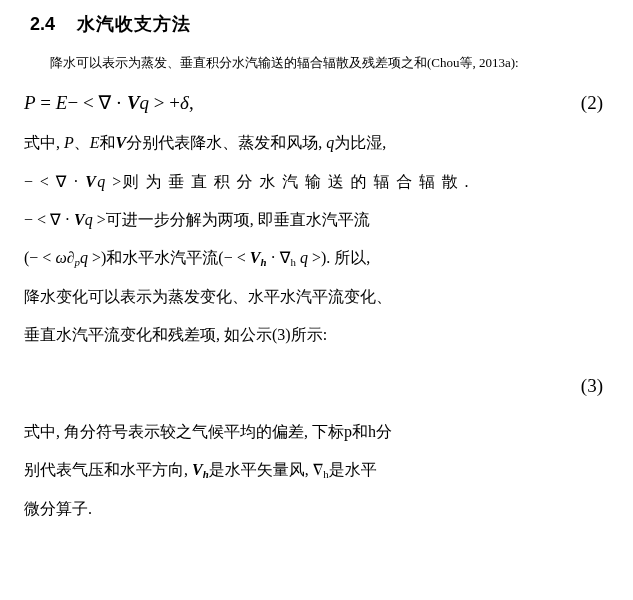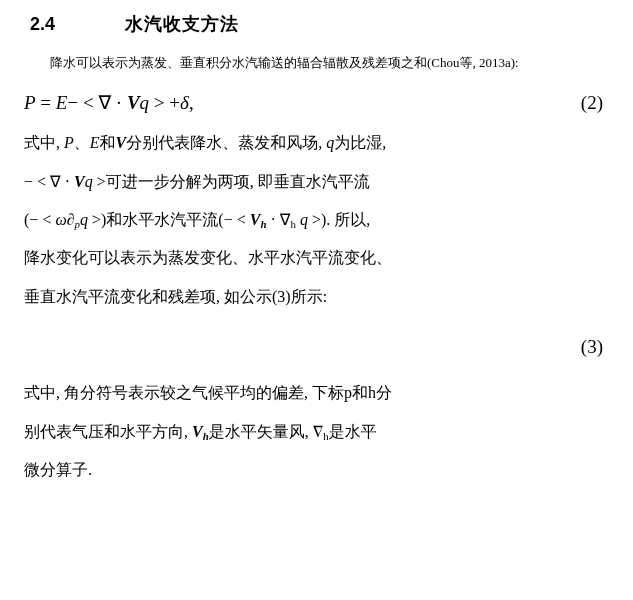--- a/index.html
+++ b/index.html
@@ -21,21 +21,20 @@
     padding: 0;
     box-sizing: border-box;
   }
   .section-heading {
     display: flex;
     align-items: baseline;
     font-family: "Liberation Sans", sans-serif;
     font-weight: bold;
     font-size: 18px;
     margin: 12px 0 0 30px;
-    gap: 48px;
   }
   .section-heading .num {
     margin-right: 22px;
   }
   .section-heading .title {
     letter-spacing: 1px;
   }
 
   .body-block {
     margin: 16px 24px 0 24px;
@@ -95,20 +94,23 @@
     <span class="eq">
       <span class="it">P</span> = <span class="it">E</span>−
       &lt; <span class="nabla">∇</span> · <span class="bfit">V</span><span class="it">q</span> &gt; +<span class="it">δ</span>,
     </span>
     <span class="eqnum">(2)</span>
   </div>
 
   <div class="text-line">
     式中, <span class="it">P</span>、<span class="it">E</span>和<span class="bfit">V</span>分别代表降水、蒸发和风场, <span class="it">q</span>为比湿,
   </div>
+  <div class="text-line wide-justify">
+    − &lt; ∇ · <span class="bfit">V</span><span class="it">q</span> &gt;则 为 垂 直 积 分 水 汽 输 送 的 辐 合 辐 散 .
+  </div>
   <div class="text-line">
     − &lt; ∇ · <span class="bfit">V</span><span class="it">q</span> &gt;可进一步分解为两项, 即垂直水汽平流
   </div>
   <div class="text-line">
     (− &lt; <span class="it">ω∂</span><span class="it sub">p</span><span class="it">q</span> &gt;)和水平水汽平流(− &lt; <span class="bfit">V</span><span class="bfit sub">h</span> · ∇<span class="sub">h</span> <span class="it">q</span> &gt;). 所以,
   </div>
   <div class="text-line">降水变化可以表示为蒸发变化、水平水汽平流变化、</div>
   <div class="text-line">垂直水汽平流变化和残差项, 如公示(3)所示:</div>
 
   <div class="equation-row" style="margin-top:20px;">

